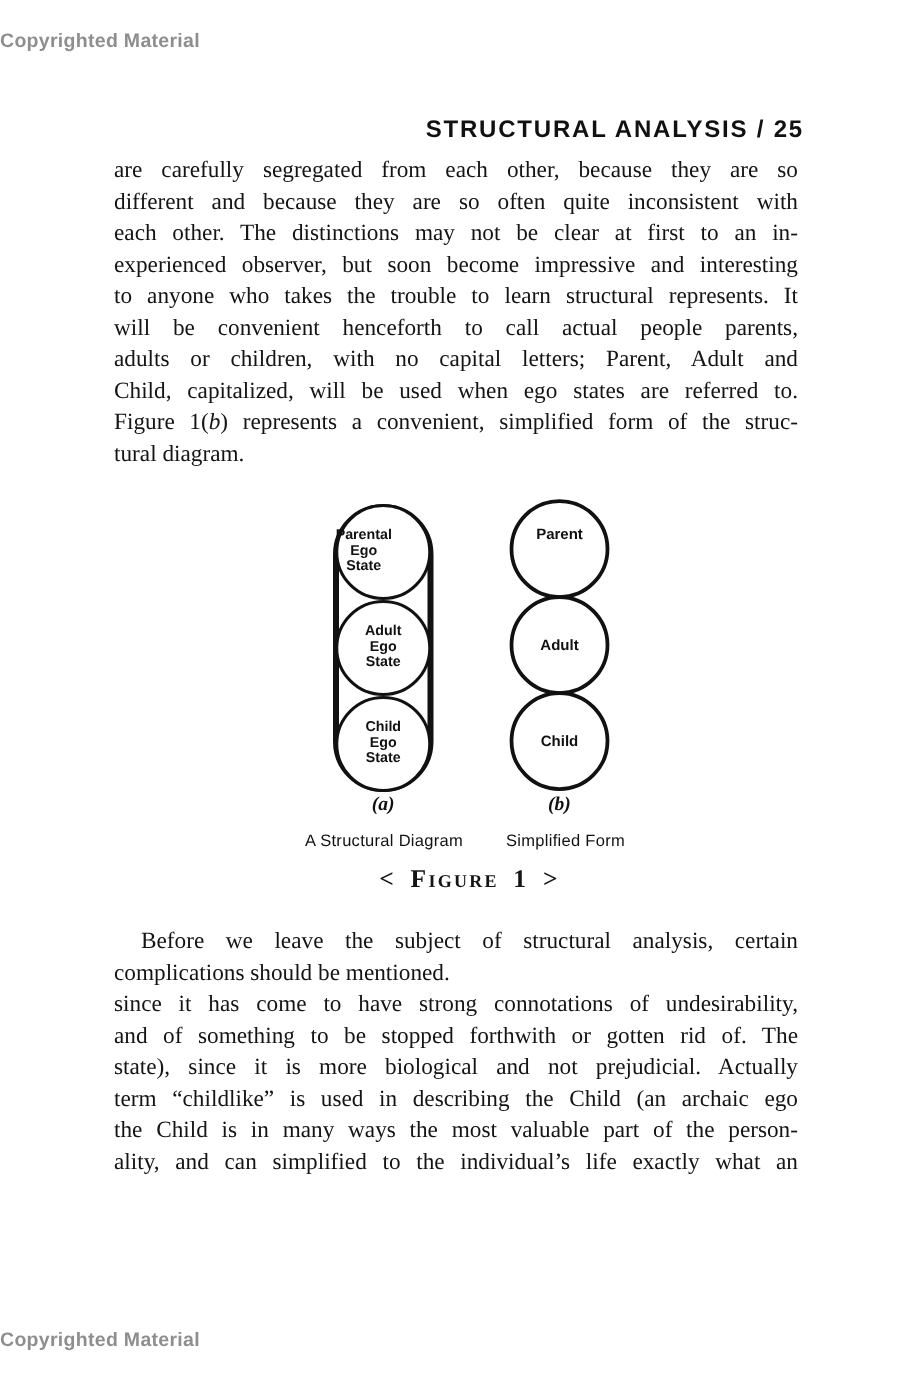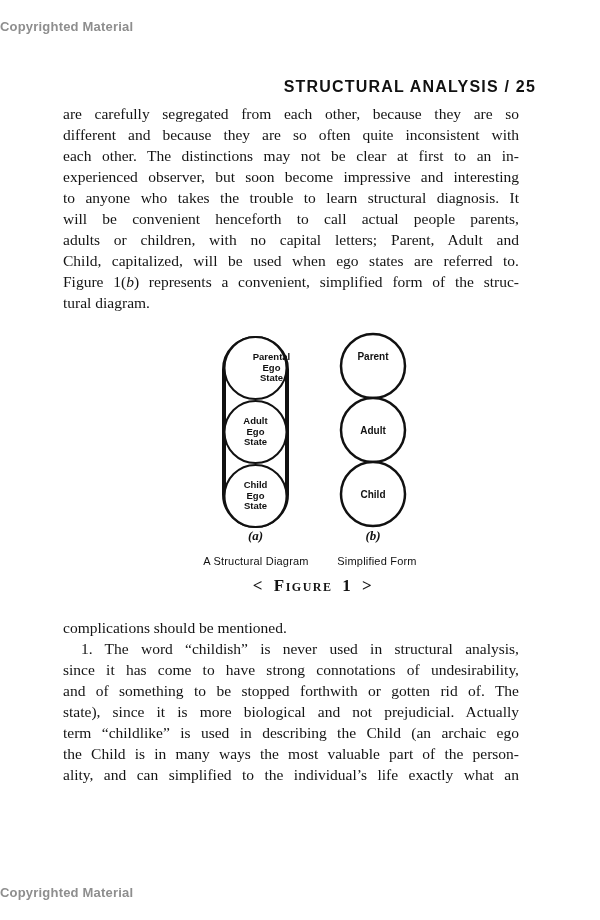--- a/index.html
+++ b/index.html
@@ -13,21 +13,21 @@
     font-family:"Liberation Sans","DejaVu Sans",sans-serif;
     font-weight:bold;font-size:13px;color:#8e8e8e;letter-spacing:.2px;
   }
   .copyright.top{top:19px;}
   .copyright.bottom{top:885px;}
   .runhead{
     position:absolute;left:80px;top:78px;width:456px;text-align:right;
     font-family:"Liberation Sans","DejaVu Sans",sans-serif;
     font-weight:bold;font-size:16px;letter-spacing:1.2px;color:#111;
   }
-  .para{position:absolute;left:63px;width:456px;}
+  .para{position:absolute;left:76px;width:456px;}
   .p1{top:103px;}
   .p2{top:617px;}
   .ln{
     height:21px;line-height:21px;font-size:15.5px;
     text-align:justify;text-align-last:justify;text-justify:inter-word;
     white-space:nowrap;color:#141414;
   }
   .ln.end{text-align-last:left;}
   .ln.ind{padding-left:18px;}
   .it{font-style:italic;}
@@ -64,39 +64,39 @@
 
   <div class="copyright top">Copyrighted Material</div>
 
   <div class="runhead">STRUCTURAL ANALYSIS / 25</div>
 
   <div class="para p1">
     <div class="ln">are carefully segregated from each other, because they are so</div>
     <div class="ln">different and because they are so often quite inconsistent with</div>
     <div class="ln">each other. The distinctions may not be clear at first to an in-</div>
     <div class="ln">experienced observer, but soon become impressive and interesting</div>
-    <div class="ln">to anyone who takes the trouble to learn structural diagnosis. It</div>
+    <div class="ln">to anyone who takes the trouble to learn structural represents. It</div>
     <div class="ln">will be convenient henceforth to call actual people parents,</div>
     <div class="ln">adults or children, with no capital letters; Parent, Adult and</div>
     <div class="ln">Child, capitalized, will be used when ego states are referred to.</div>
     <div class="ln"><span>Figure 1(</span><span class="it">b</span><span>) represents a convenient, simplified form of the struc-</span></div>
     <div class="ln end">tural diagram.</div>
   </div>
 
   <svg class="figsvg" width="260" height="210" viewBox="0 0 260 210">
     <rect x="44" y="8" width="63" height="188" rx="31.5" ry="31.5" fill="none" stroke="#111" stroke-width="4"></rect>
     <circle cx="75.5" cy="38" r="31" fill="#fff" stroke="#111" stroke-width="2"></circle>
     <circle cx="75.5" cy="102" r="31" fill="#fff" stroke="#111" stroke-width="2"></circle>
     <circle cx="75.5" cy="166" r="31" fill="#fff" stroke="#111" stroke-width="2"></circle>
     <circle cx="193" cy="36" r="32" fill="#fff" stroke="#111" stroke-width="2.5"></circle>
     <circle cx="193" cy="100" r="32" fill="#fff" stroke="#111" stroke-width="2.5"></circle>
     <circle cx="193" cy="164" r="32" fill="#fff" stroke="#111" stroke-width="2.5"></circle>
   </svg>
 
-  <div class="circlabel lblA" style="left:239px;top:337px;width:65px;height:62px;">Parental
+  <div class="circlabel lblA" style="left:210px;top:337px;width:65px;height:62px;">Parental
 Ego
 State</div>
   <div class="circlabel lblA" style="left:223px;top:401px;width:65px;height:62px;">Adult
 Ego
 State</div>
   <div class="circlabel lblA" style="left:223px;top:465px;width:65px;height:62px;">Child
 Ego
 State</div>
 
   <div class="circlabel lblB" style="left:340px;top:323px;width:66px;height:66px;">Parent</div>
@@ -105,22 +105,22 @@
 
   <div class="sublabel" style="left:222px;top:528px;width:67px;">(a)</div>
   <div class="sublabel" style="left:340px;top:528px;width:66px;">(b)</div>
 
   <div class="figcap a">A Structural Diagram</div>
   <div class="figcap b">Simplified Form</div>
 
   <div class="figtitle">&lt; Figure 1 &gt;</div>
 
   <div class="para p2">
+    <div class="ln ind">Before we leave the subject of structural analysis, certain</div>
     <div class="ln end">complications should be mentioned.</div>
-    <div class="ln ind">1. The word “childish” is never used in structural analysis,</div>
     <div class="ln">since it has come to have strong connotations of undesirability,</div>
     <div class="ln">and of something to be stopped forthwith or gotten rid of. The</div>
     <div class="ln">state), since it is more biological and not prejudicial. Actually</div>
     <div class="ln">term “childlike” is used in describing the Child (an archaic ego</div>
     <div class="ln">the Child is in many ways the most valuable part of the person-</div>
     <div class="ln">ality, and can simplified to the individual’s life exactly what an</div>
   </div>
 
   <div class="copyright bottom">Copyrighted Material</div>
 

